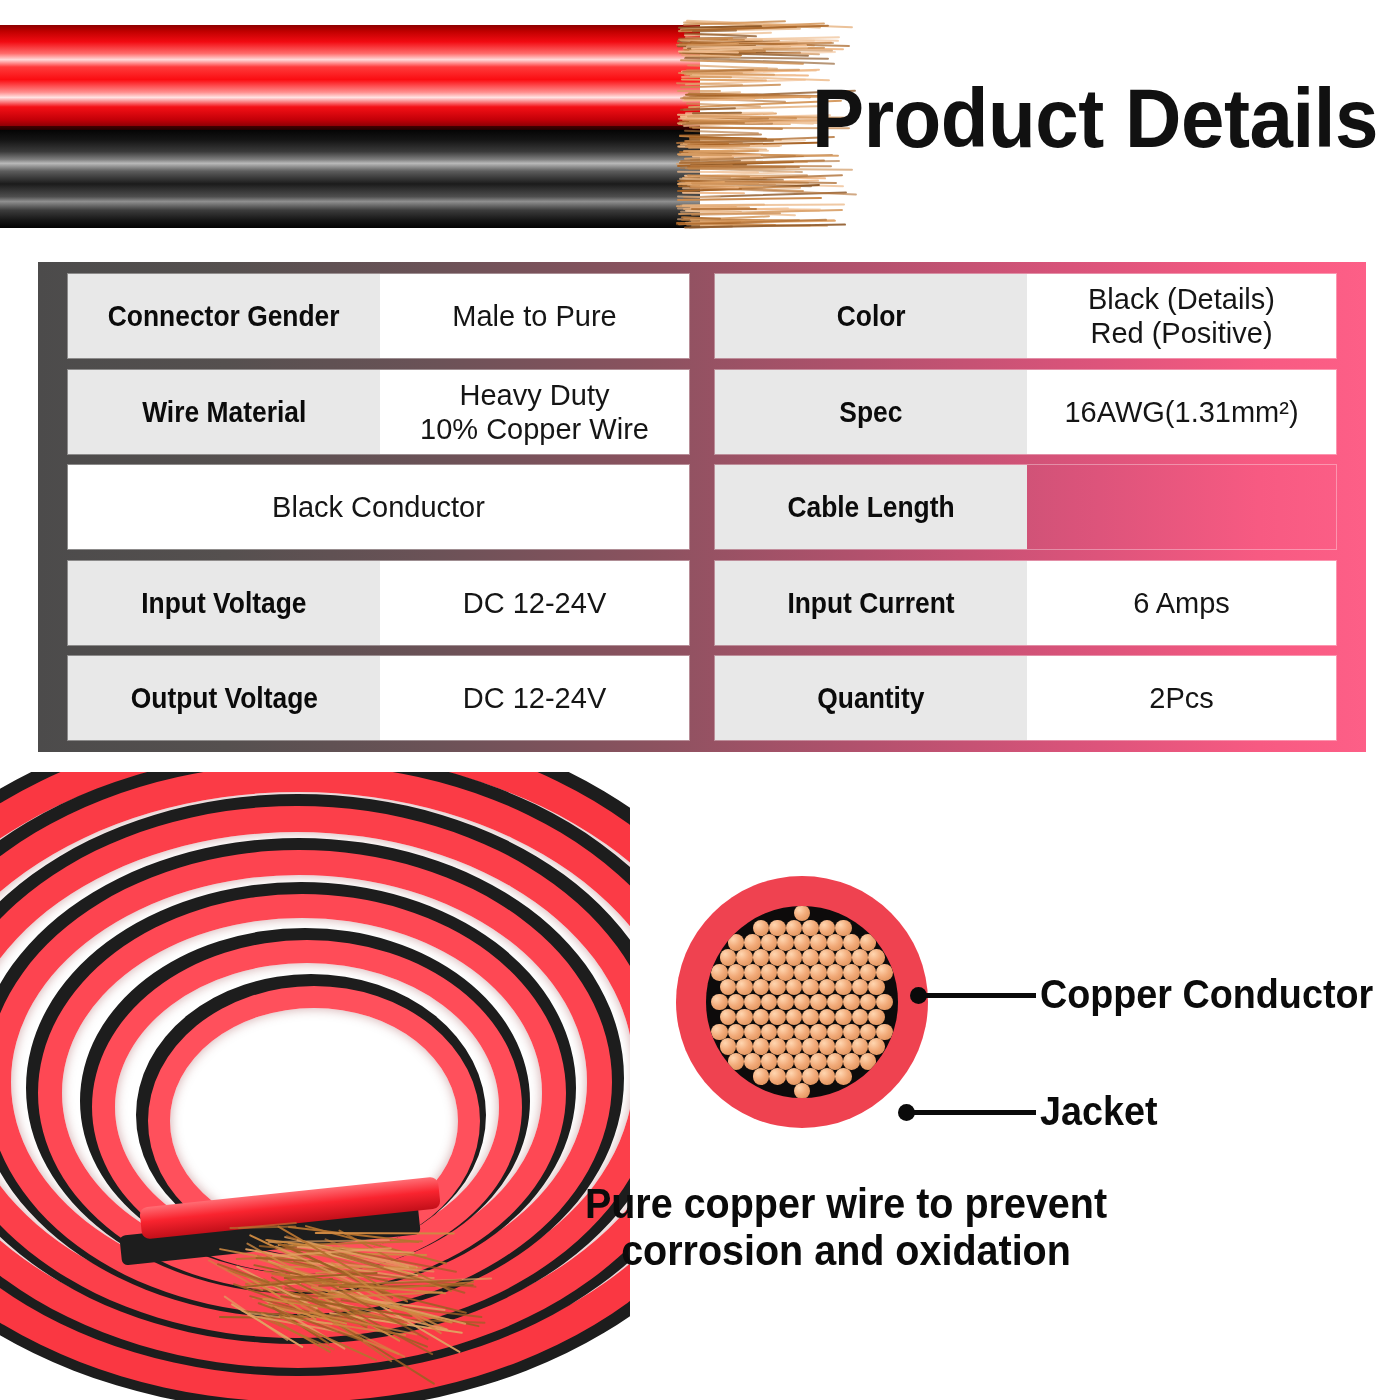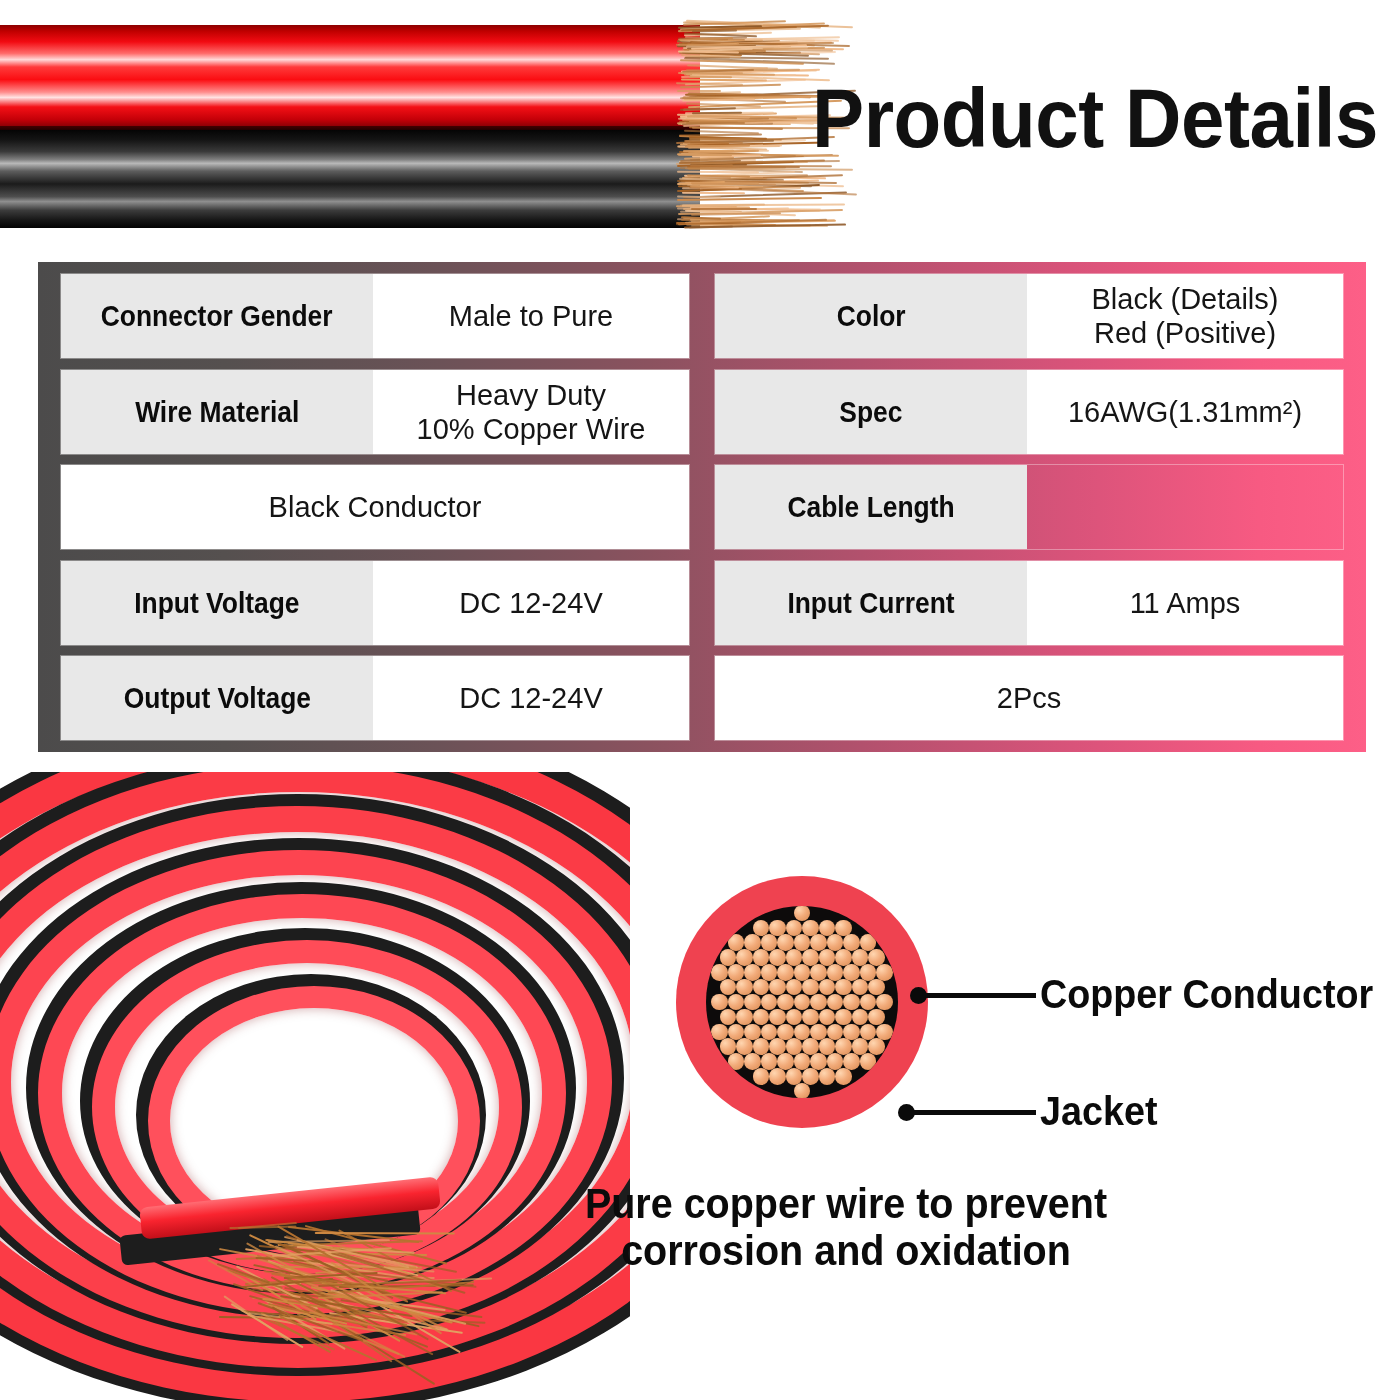--- a/index.html
+++ b/index.html
@@ -76,21 +76,21 @@
     position: absolute;
     left: 38px;
     top: 262px;
     width: 1328px;
     height: 490px;
     background: linear-gradient(to right,
         #4c4b4b 0%, #55504f 14%, #6b5257 30%,
         #8b525f 46%, #b2516d 62%, #d9537a 78%,
         #f75a82 92%, #fd5f87 100%);
     box-sizing: border-box;
-    padding: 12px 23px;
+    padding: 12px 30px;
     display: flex;
     gap: 26px;
   }
   .spec-col {
     flex: 1 1 0;
     display: flex;
     flex-direction: column;
     justify-content: space-between;
   }
   .spec-row {
@@ -518,23 +518,26 @@
       </div>
       <div class="spec-row">
         <div class="spec-label">
           <span>Cable Length</span>
         </div>
       </div>
       <div class="spec-row">
         <div class="spec-label">
           <span>Input Current</span>
         </div>
-        <div class="spec-value">11 Amps</div>
-      </div>
-      <div class="spec-row">
+        <div class="spec-value">6 Amps</div>
+      </div>
+      <div class="spec-row">
+        <div class="spec-label">
+          <span>Quantity</span>
+        </div>
         <div class="spec-value">2Pcs</div>
       </div>
     </div>
 </div>
 
 <div id="coil-art">
     <div class="coil-ring" style="width: 900px; height: 640px; left: -150px; top: -60px; border-width: 30px; border-color: rgb(29, 29, 29);"></div>
     <div class="coil-ring" style="width: 870px; height: 618px; left: -136px; top: -48px; border: 30px solid rgb(250, 55, 66); background: transparent; border-radius: 50%; box-shadow: rgba(120, 0, 10, 0.35) 0px 0px 12px inset;"></div>
     <div class="coil-ring" style="width: 800px; height: 568px; left: -100px; top: -20px; border-width: 28px; border-color: rgb(29, 29, 29);"></div>
     <div class="coil-ring" style="width: 772px; height: 548px; left: -86px; top: -8px; border: 28px solid rgb(251, 59, 70); background: transparent; border-radius: 50%; box-shadow: rgba(120, 0, 10, 0.35) 0px 0px 12px inset;"></div>

